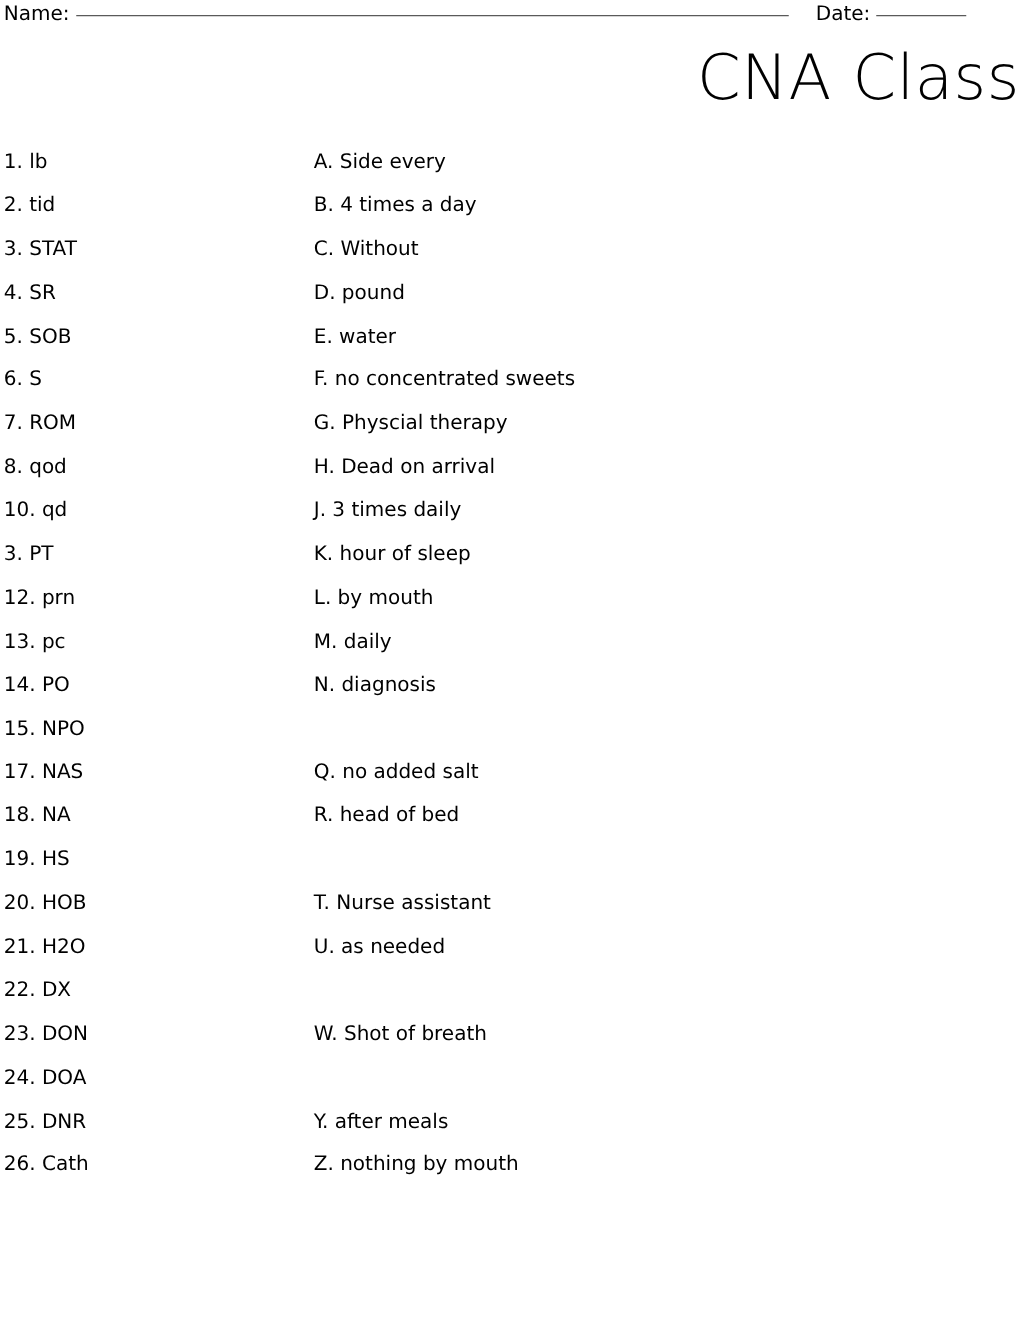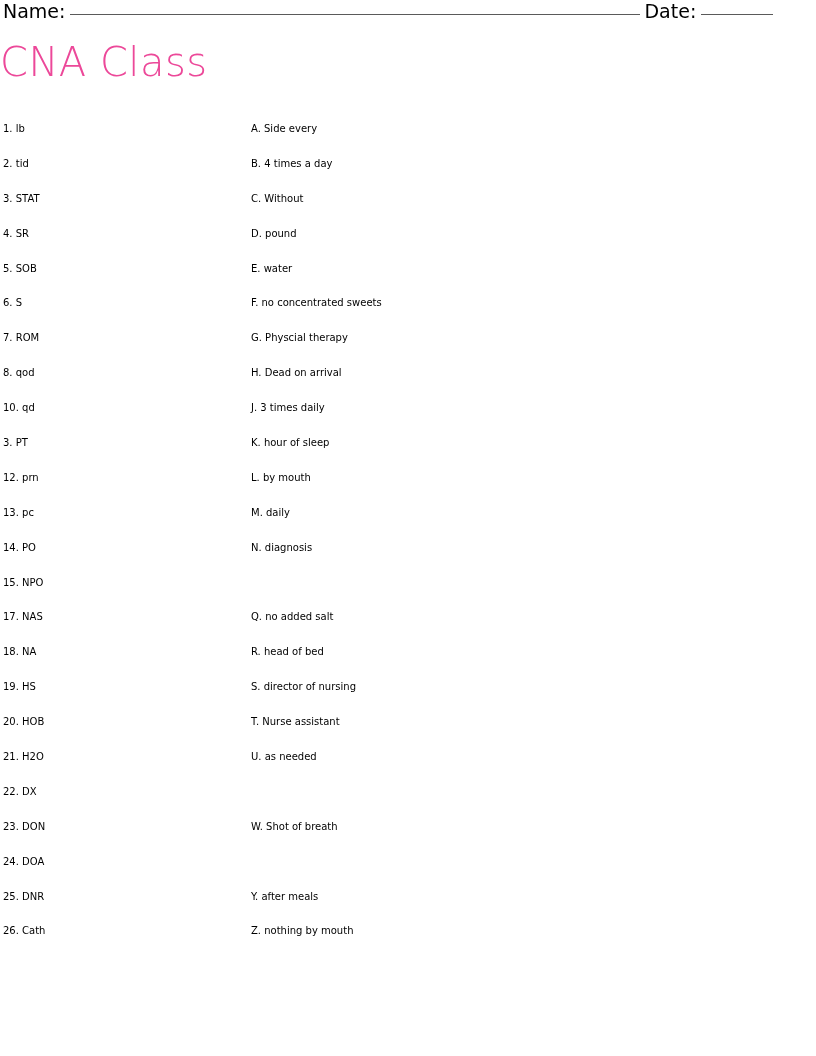--- a/index.html
+++ b/index.html
@@ -34,66 +34,66 @@
     align-items: flex-start;
     font-size: 17px;
     line-height: 22px;
     white-space: nowrap;
   }
   .field {
     display: flex;
     align-items: baseline;
   }
   .field-label {
-    font-size: 19px;
+    font-size: 16px;
     color: #000000;
   }
   .rule {
     display: inline-block;
     border-bottom: 1px solid #5a5a5a;
     margin-left: 5px;
     position: relative;
     top: -3px;
     height: 14px;
   }
   .rule-name { width: 570px; }
   .rule-date { width: 72px; }
   .field-name { margin-left: 3px; }
-  .field-date { margin-left: 4px; }
+  .field-date { margin-left: 22px; }
 
   
   .title {
     position: absolute;
     left: 0;
     top: 33px;
     width: 816px;
-    text-align: left;
-    font-size: 40px;
+    text-align: right;
+    font-size: 50px;
     line-height: 58px;
     font-weight: 300;
     letter-spacing: 0.5px;
-    color: #ec4899;
+    color: #000000;
   }
 
   
   .columns {
     position: absolute;
     left: 0;
     top: 112px;
     width: 816px;
   }
   .row {
     position: relative;
     height: 34.9px;
     line-height: 34.9px;
   }
   .cell {
     position: absolute;
     top: 0;
-    font-size: 10px;
+    font-size: 16px;
     line-height: 34.9px;
     white-space: nowrap;
     color: #000000;
   }
   .cell-term { left: 3px; }
   .cell-def  { left: 251px; }
 </style>
 </head>
 <body>
 
@@ -172,21 +172,20 @@
         <div class="row">
           <span class="cell cell-term">17. NAS</span>
           <span class="cell cell-def">Q. no added salt</span>
         </div>
         <div class="row">
           <span class="cell cell-term">18. NA</span>
           <span class="cell cell-def">R. head of bed</span>
         </div>
         <div class="row">
           <span class="cell cell-term">19. HS</span>
-          <span class="cell cell-def">S. director of nursing</span>
         </div>
         <div class="row">
           <span class="cell cell-term">20. HOB</span>
           <span class="cell cell-def">T. Nurse assistant</span>
         </div>
         <div class="row">
           <span class="cell cell-term">21. H2O</span>
           <span class="cell cell-def">U. as needed</span>
         </div>
         <div class="row">

